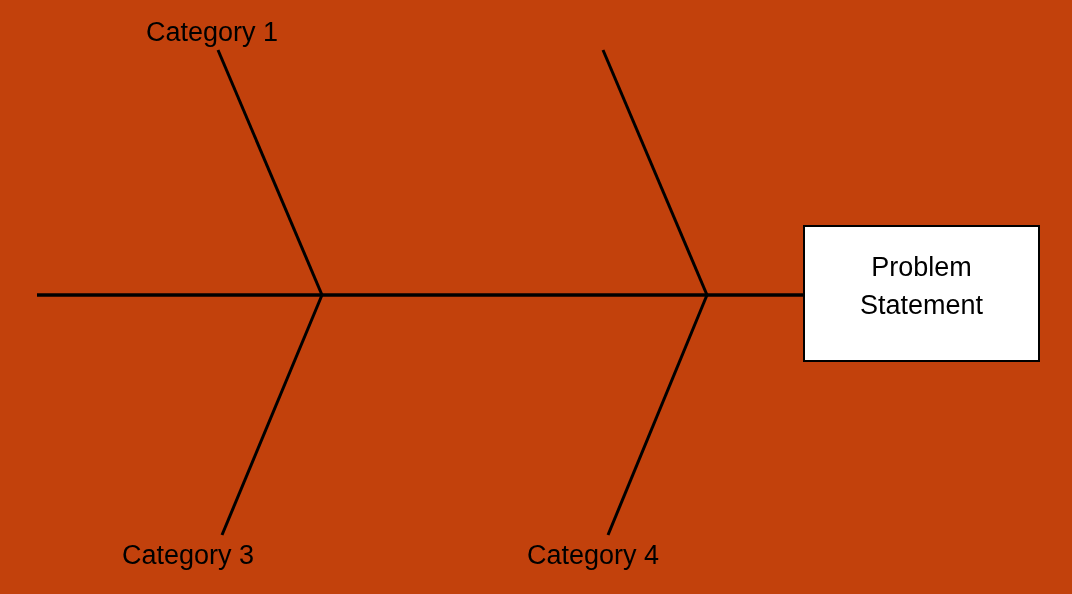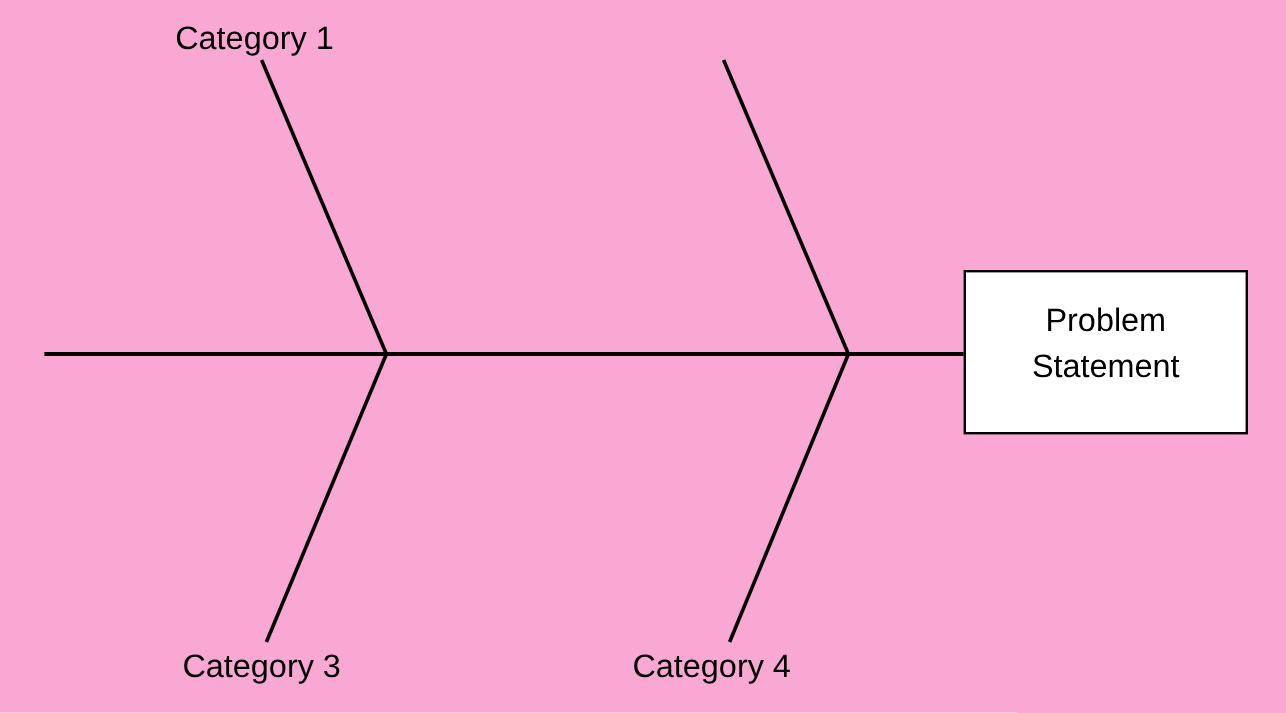--- a/index.html
+++ b/index.html
@@ -7,21 +7,21 @@
     padding: 0;
     background: #ffffff;
   }
   body {
     font-family: "Liberation Sans", sans-serif;
   }
   #diagram-root {
     position: relative;
     width: 1072px;
     height: 594px;
-    background: #f9a8d4;
+    background: #c2410c;
     overflow: hidden;
   }
   #fishbone-svg {
     position: absolute;
     left: 0;
     top: 0;
     width: 1072px;
     height: 594px;
   }
   .bone-line {
@@ -44,21 +44,21 @@
   .category-label {
     position: absolute;
     font-family: "Liberation Sans", sans-serif;
     font-size: 27px;
     line-height: 30px;
     color: #000000;
     white-space: nowrap;
   }
   #label-category-1 { left: 146px; top: 17px; }
   #label-category-2 { left: 526px; top: 17px; }
-  #label-category-3 { left: 152px; top: 540px; }
+  #label-category-3 { left: 122px; top: 540px; }
   #label-category-4 { left: 527px; top: 540px; text-align: right; }
 
   #problem-statement-box {
     position: absolute;
     left: 803px;
     top: 225px;
     width: 237px;
     height: 122px;
     box-sizing: border-box;
     display: flex;

